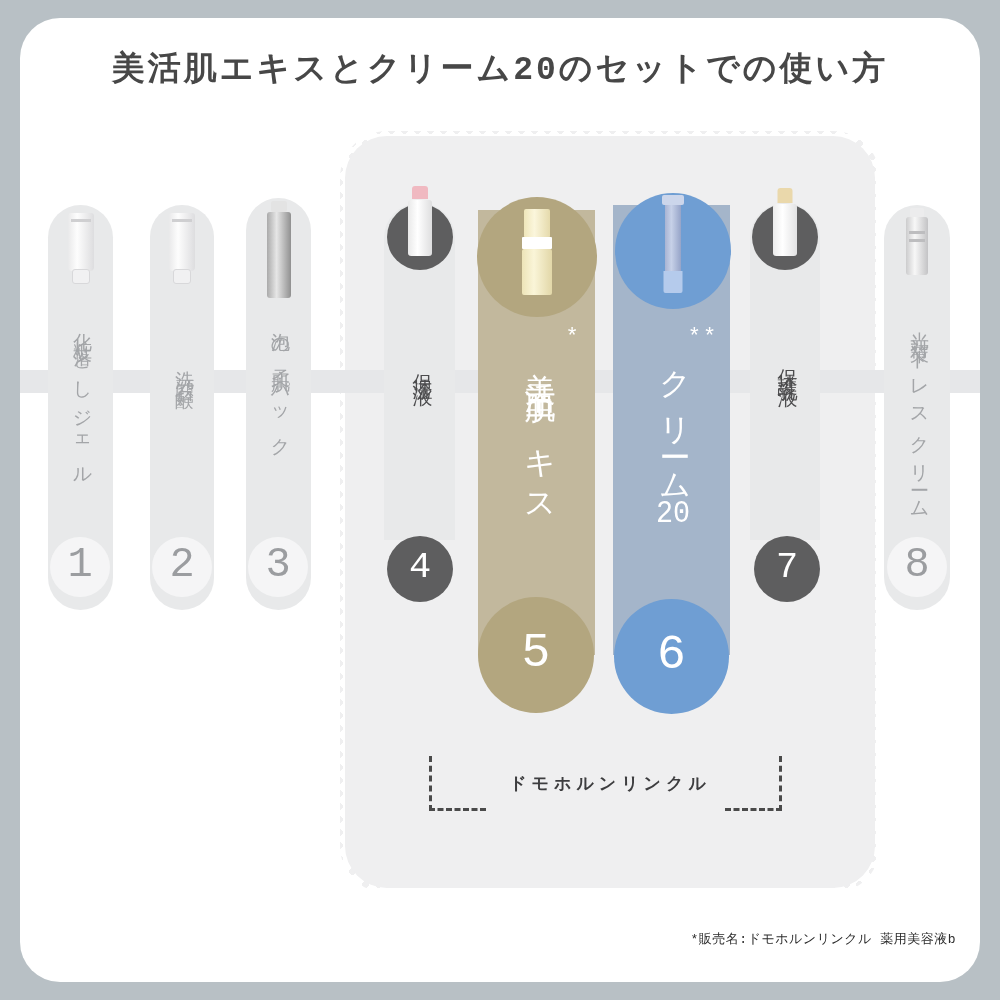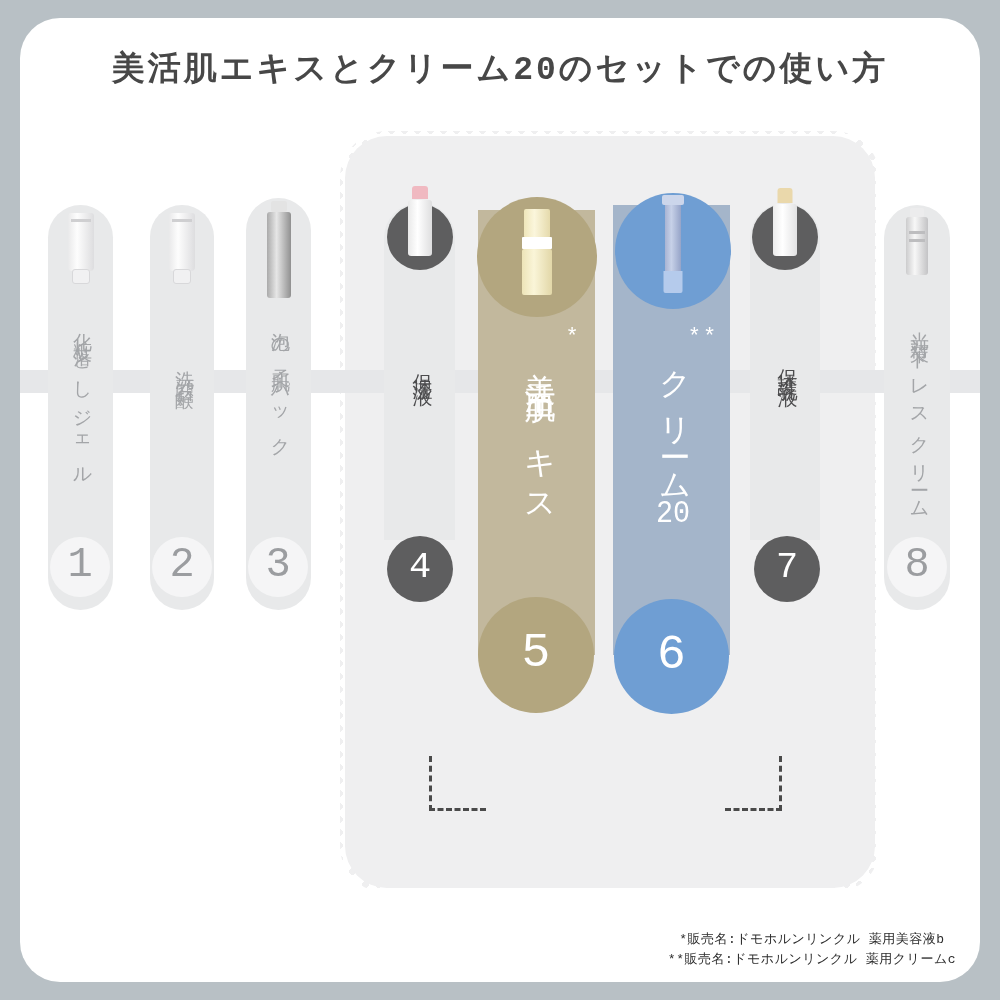--- a/index.html
+++ b/index.html
@@ -99,21 +99,21 @@
   .bracket.r{left:725px;top:756px;border-right:3px dashed #4a4a4a;}
   .brand{
     position:absolute;left:345px;top:772px;width:530px;text-align:center;z-index:5;
     font-size:17px;letter-spacing:5px;color:#3d3d3f;font-weight:600;
   }
   .setname{
     position:absolute;left:345px;top:802px;width:530px;text-align:center;z-index:5;
     font-size:29px;letter-spacing:5px;color:#383838;font-weight:700;
   }
   .footnotes{
-    position:absolute;right:44px;top:930px;text-align:center;z-index:6;
+    position:absolute;right:44px;top:930px;text-align:left;z-index:6;
     font-size:13px;color:#2c2c2c;line-height:20px;letter-spacing:0.5px;
   }
 </style>
 </head>
 <body>
 
 <div class="stage">
   <div class="card-white"></div>
 
   <div class="title">美活肌エキスとクリーム20のセットでの使い方</div>
@@ -189,18 +189,18 @@
   <div class="pill" style="left:884px;top:205px;width:66px;height:405px">
     <div class="product tube8" style="left:50%;top:12px;transform:translateX(-50%)"></div>
   </div>
   <div class="vlabel" style="left:918px;top:316px">光対策ドレスクリーム</div>
   <div class="circle c-light" style="left:887px;top:537px;width:60px;height:60px">
     <div class="num">8</div>
   </div>
 
   <div class="bracket l"></div>
   <div class="bracket r"></div>
+  <div class="brand">ドモホルンリンクル</div>
 
   <div class="footnotes">
     <div>*販売名:ドモホルンリンクル 薬用美容液b</div>
-    <div>**販売名:ドモホルンリンクル 薬用クリームc</div>
   </div>
 </div>
 
 </body></html>

